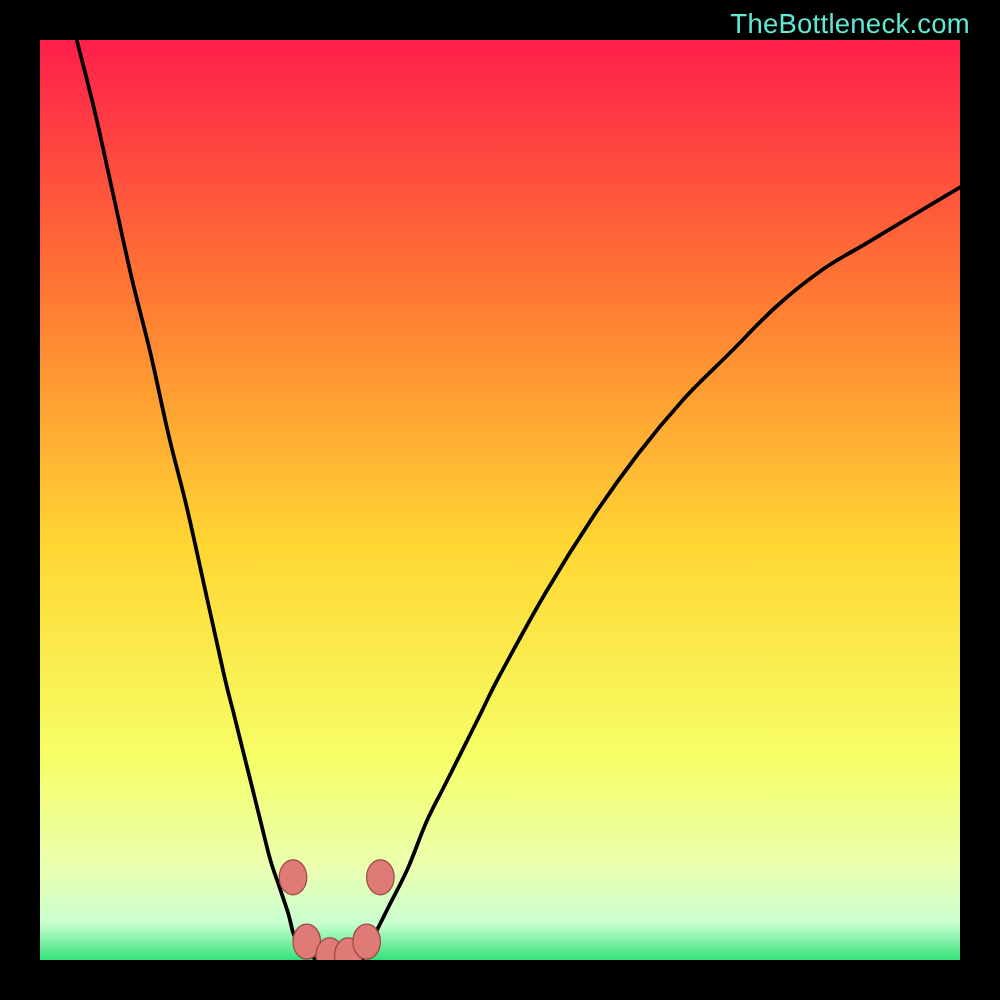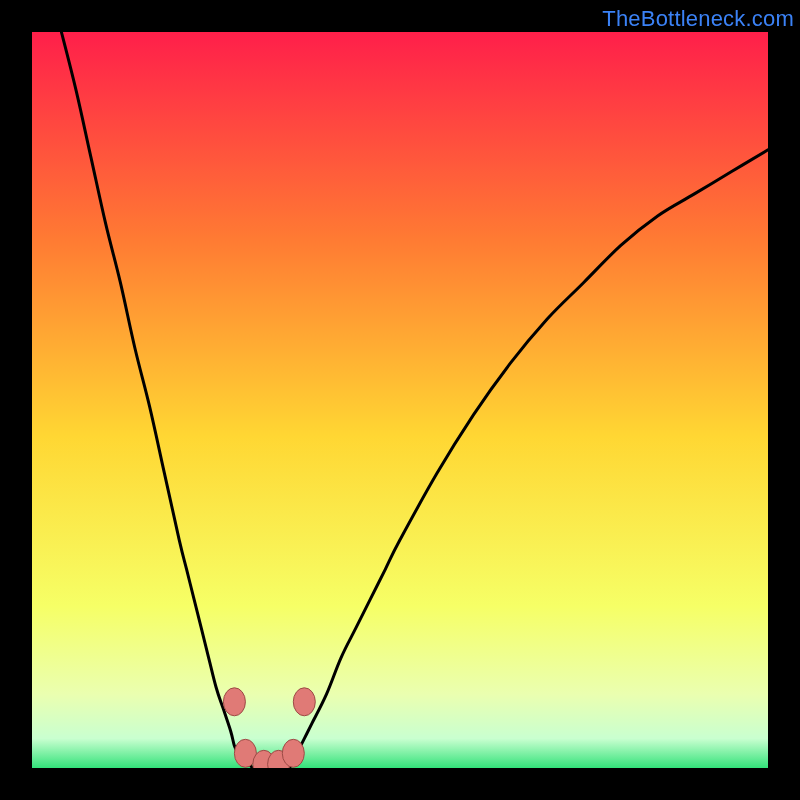--- a/index.html
+++ b/index.html
@@ -15,22 +15,22 @@
     position: absolute;
     left: 32px;
     top: 32px;
     width: 736px;
     height: 736px;
     background: #000;
   }
   .watermark {
     position: absolute;
     top: 6px;
-    right: 6px;
-    color: #3b82f6;
+    right: 24px;
+    color: #5eead4;
     font-size: 22px;
     letter-spacing: 0.2px;
     font-weight: 400;
   }
   svg {
     display: block;
   }
 </style>
 </head>
 <body>

